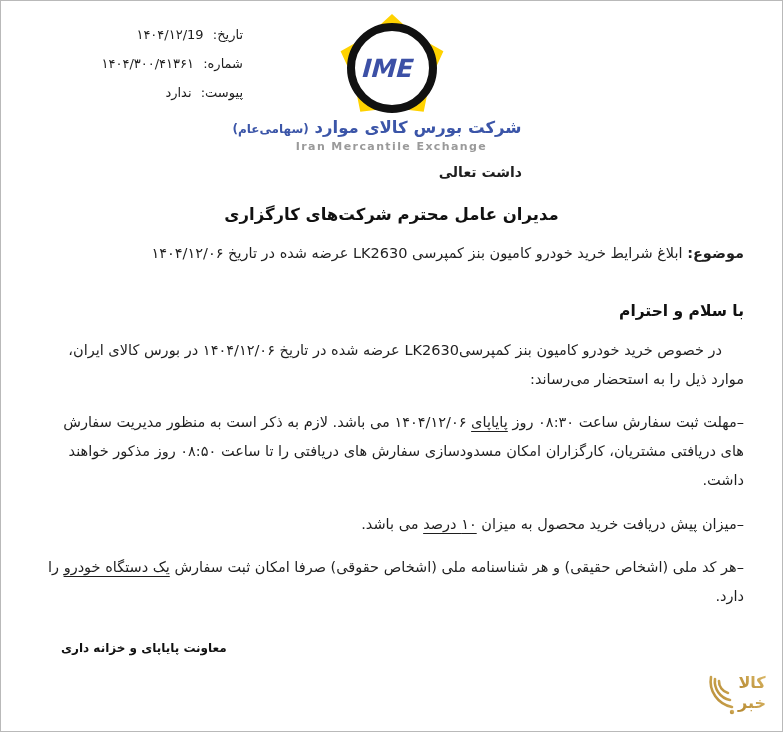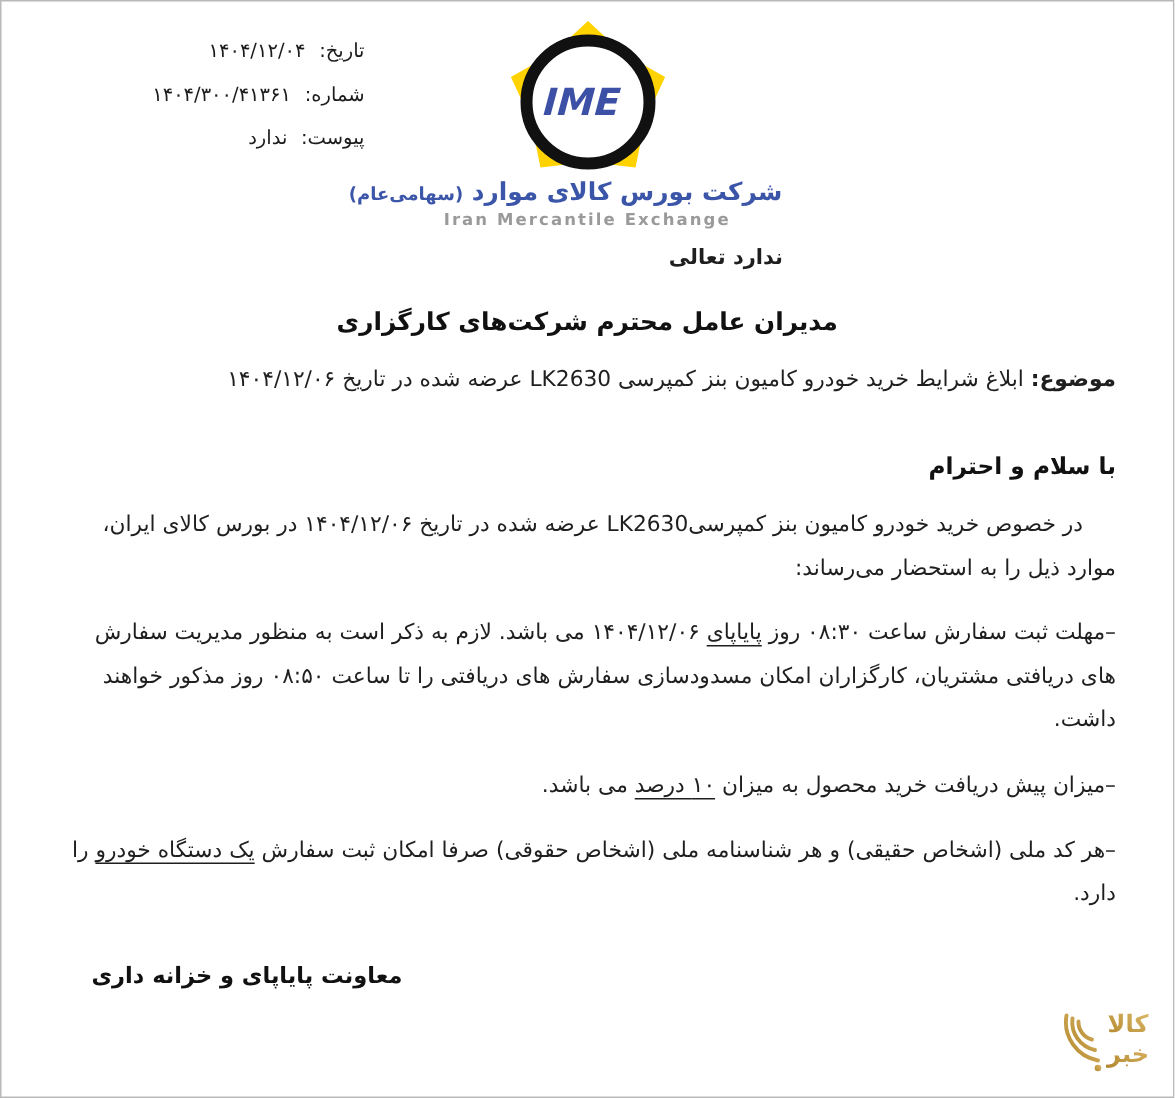--- a/index.html
+++ b/index.html
@@ -44,35 +44,35 @@
   .besmele{font-size:14px;font-weight:bold;margin:0 222px 0 0;}
   .recipient{font-size:16.5px;font-weight:bold;margin-top:25px;color:#111;text-align:center;}
   .subject{font-size:14.5px;margin-top:11px;line-height:1.7;}
   .subject .s-lbl{font-weight:bold;text-align:right;}
   .salutation{font-size:15.5px;font-weight:bold;margin-top:37px;color:#111;}
   .intro{font-size:14.5px;margin-top:12px;line-height:2.0;text-indent:22px;}
   .bullet{font-size:14.5px;line-height:2.0;margin-top:11px;}
   .u{text-decoration:underline;text-underline-offset:4px;}
   .signature{
     position:absolute;top:640px;left:60px;
-    direction:rtl;font-size:15px;font-weight:bold;color:#111;
+    direction:rtl;font-size:12px;font-weight:bold;color:#111;
     white-space:nowrap;
   }
   
   .watermark{position:absolute;right:4px;bottom:6px;}
 </style>
 </head>
 <body>
 
 <div class="page">
 
   <div class="meta">
     <div class="meta-row">
       <span class="lbl">تاریخ:</span>
-      <span class="val">۱۴۰۴/۱۲/۰۴</span>
+      <span class="val">۱۴۰۴/۱۲/19</span>
     </div>
     <div class="meta-row">
       <span class="lbl">شماره:</span>
       <span class="val">۱۴۰۴/۳۰۰/۴۱۳۶۱</span>
     </div>
     <div class="meta-row">
       <span class="lbl">پیوست:</span>
       <span class="val">ندارد</span>
     </div>
   </div>
@@ -84,21 +84,21 @@
       <text x="65" y="64" text-anchor="middle" font-family="DejaVu Sans, sans-serif" font-size="25" font-weight="bold" font-style="italic" fill="#3C50A6" transform="skewX(-4)">IME</text>
     </svg>
     <div class="org-fa">
       <span>شرکت بورس کالای موارد</span>
       <span class="org-type">(سهامی‌عام)</span>
     </div>
     <div class="org-en">Iran Mercantile Exchange</div>
   </div>
 
   <div class="letter">
-    <p class="besmele">ندارد تعالی</p>
+    <p class="besmele">داشت تعالی</p>
     <p class="recipient">مدیران عامل محترم شرکت‌های کارگزاری</p>
     <p class="subject"><span class="s-lbl">موضوع:</span> <span>ابلاغ شرایط خرید خودرو کامیون بنز کمپرسی LK2630 عرضه شده در تاریخ ۱۴۰۴/۱۲/۰۶</span></p>
     <p class="salutation">با سلام و احترام</p>
     <p class="intro">در خصوص خرید خودرو کامیون بنز کمپرسی‏LK2630 عرضه شده در تاریخ ۱۴۰۴/۱۲/۰۶ در بورس کالای ایران، موارد ذیل را به استحضار می‌رساند:</p>
     <p class="bullet"><span>–مهلت ثبت سفارش ساعت ۰۸:۳۰ روز </span><span class="u">پایاپای</span><span> ۱۴۰۴/۱۲/۰۶ می باشد. لازم به ذکر است به منظور مدیریت سفارش های دریافتی مشتریان، کارگزاران امکان مسدودسازی سفارش های دریافتی را تا ساعت ۰۸:۵۰ روز مذکور خواهند داشت.</span></p>
     <p class="bullet"><span>–میزان پیش دریافت خرید محصول به میزان </span><span class="u">۱۰ درصد</span><span> می باشد.</span></p>
     <p class="bullet"><span>–هر کد ملی (اشخاص حقیقی) و هر شناسنامه ملی (اشخاص حقوقی) صرفا امکان ثبت سفارش </span><span class="u">یک دستگاه خودرو</span><span> را دارد.</span></p>
   </div>
 
   <div class="signature">معاونت پایاپای و خزانه داری</div>

